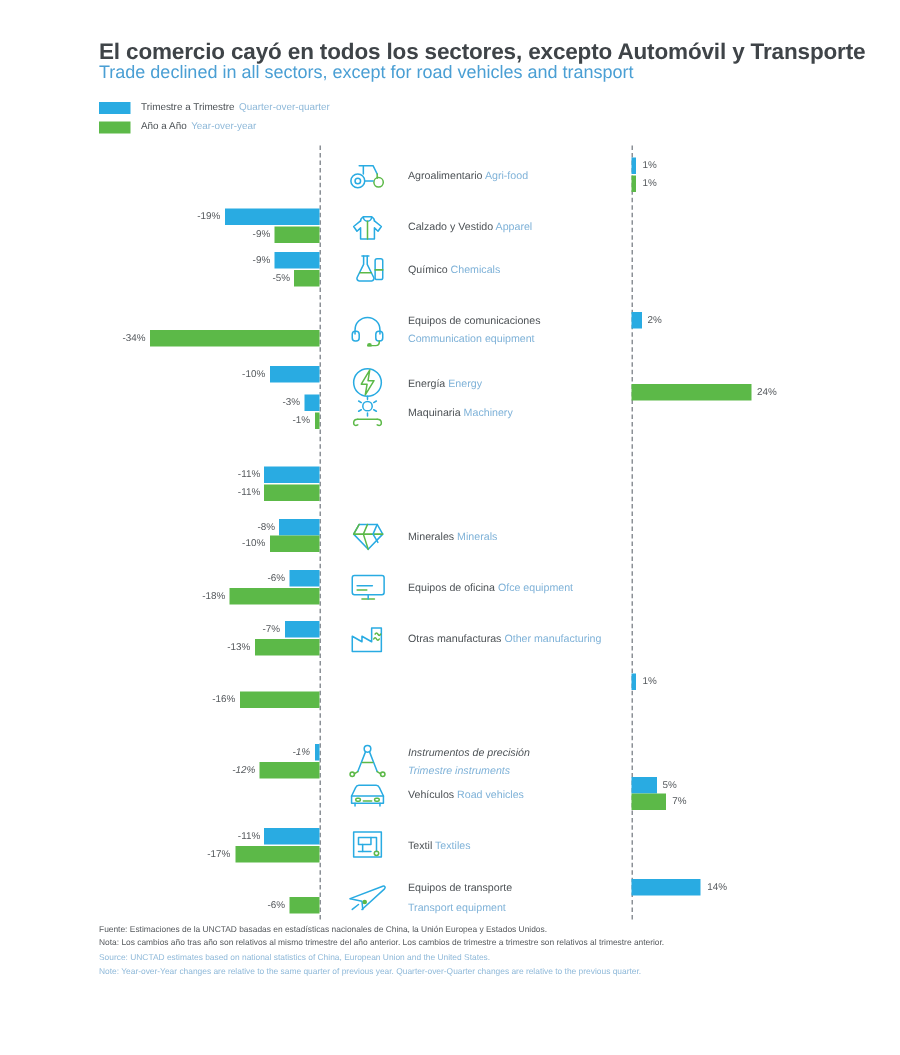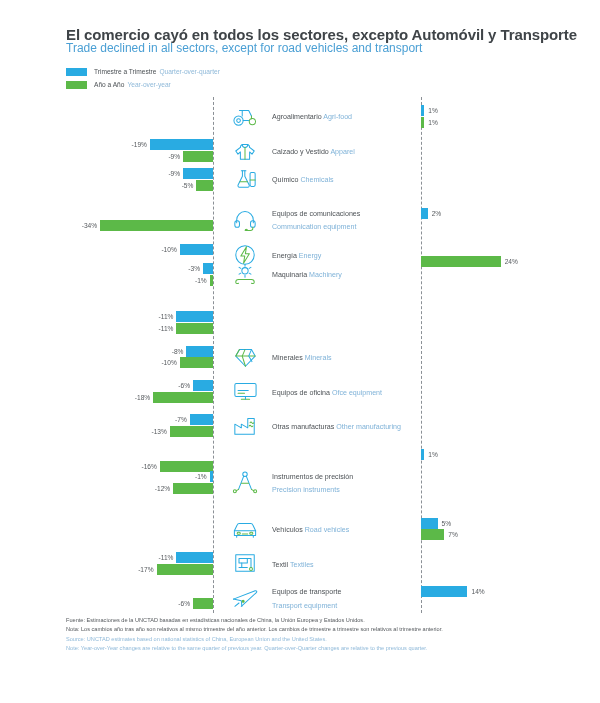--- a/index.html
+++ b/index.html
@@ -342,21 +342,21 @@
           <div class="bar green neg" style="width: 53.12px; top: 17.5px;">
             <span class="val neg">-16%</span>
           </div>
         </div>
         <div class="right-pane">
           <div class="bar blue pos" style="width: 3.32px; top: 5.9px;">
             <span class="val pos">1%</span>
           </div>
         </div>
       </div>
-      <div class="row" style="top: 368px;">
+      <div class="row" style="top: 393px; font-style: italic;">
         <div class="left-pane">
           <div class="bar blue neg" style="width: 3.32px; top: 5.9px;">
             <span class="val neg">-1%</span>
           </div>
           <div class="bar green neg" style="width: 39.84px; top: 17.5px;">
             <span class="val neg">-12%</span>
           </div>
         </div>
         <div class="right-pane"></div>
         <div class="cat">
@@ -365,21 +365,21 @@
               <circle cx="16" cy="4.6" r="2.4"></circle>
               <path d="M14.6 6.6 9 21M17.4 6.6 23 21"></path>
               <path d="M12.2 14.4h7.6" stroke="#5cb948"></path>
               <path d="M9 21l-2.6 1.6M23 21l2.6 1.6" stroke="#5cb948"></path>
               <circle cx="5" cy="23" r="1.6" stroke="#5cb948"></circle>
               <circle cx="27" cy="23" r="1.6" stroke="#5cb948"></circle>
             </svg>
           </span>
           <div class="cat-text">
             <div class="cat-line"><span class="cat-es">Instrumentos de precisión</span></div>
-            <div class="cat-line"><span class="cat-en">Precision instruments</span></div>
+            <div class="cat-line"><span class="cat-en">Trimestre instruments</span></div>
           </div>
         </div>
       </div>
       <div class="row" style="top: 414.8px;">
         <div class="left-pane"></div>
         <div class="right-pane">
           <div class="bar blue pos" style="width: 16.6px; top: 5.9px;">
             <span class="val pos">5%</span>
           </div>
           <div class="bar green pos" style="width: 23.24px; top: 17.5px;">

